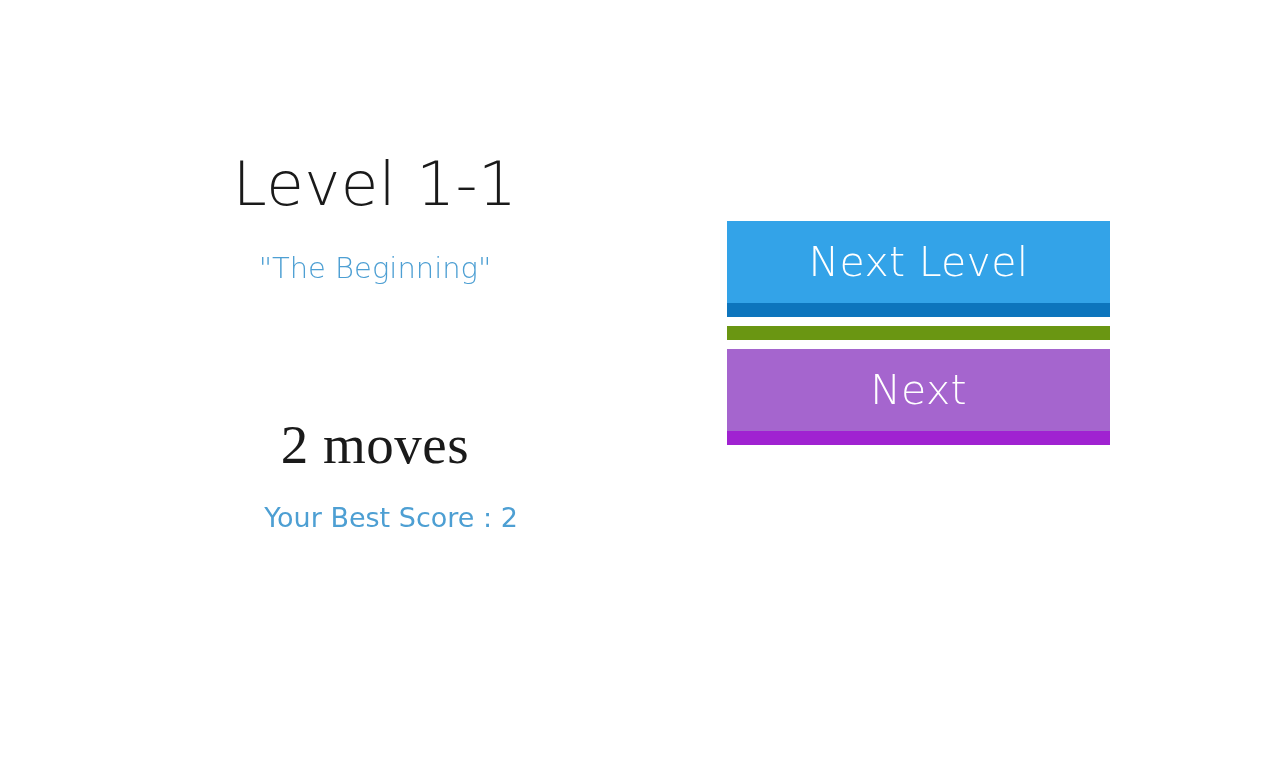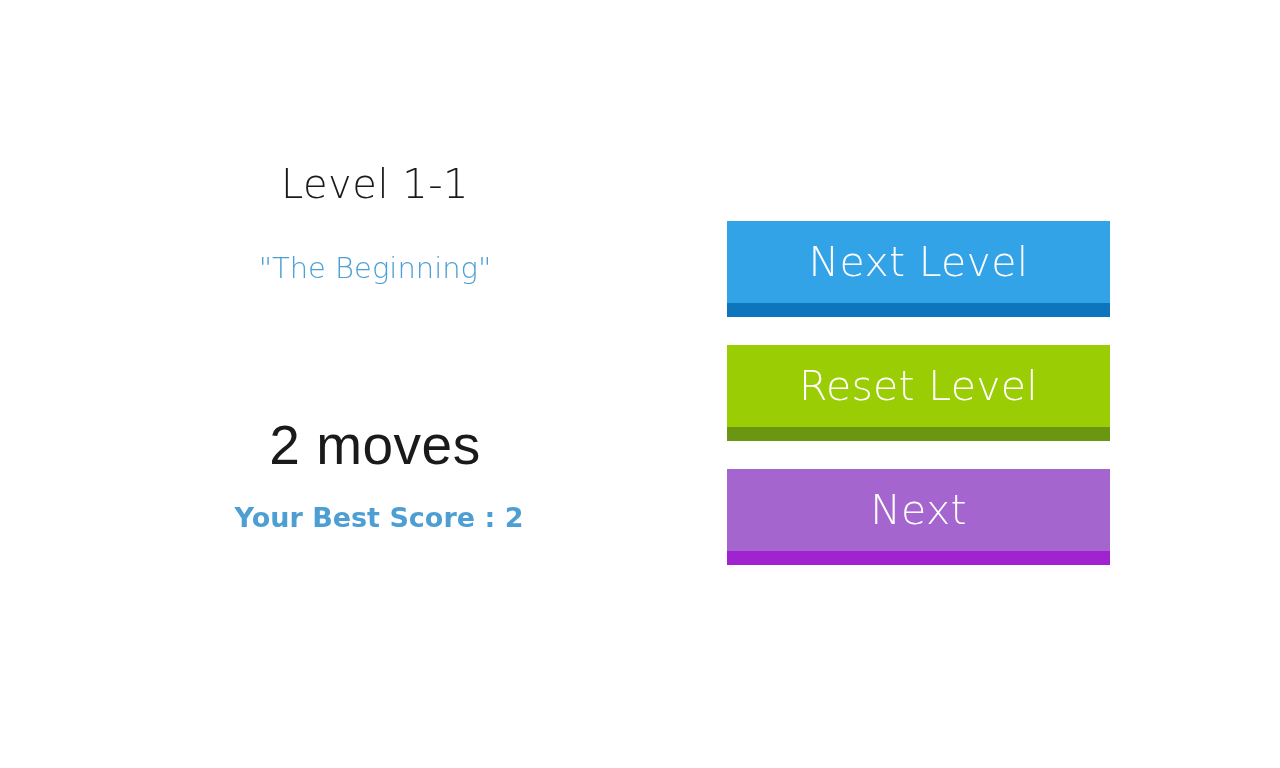--- a/index.html
+++ b/index.html
@@ -31,21 +31,21 @@
     text-align: center;
   }
 
   .level-title {
     position: absolute;
     left: 0;
     top: 148px;
     width: 100%;
     font-family: "DejaVu Sans", sans-serif;
     font-weight: 300;
-    font-size: 40px;
+    font-size: 61px;
     line-height: 72px;
     letter-spacing: 0.5px;
     color: #1a1a1a;
     white-space: nowrap;
   }
 
   .level-subtitle {
     position: absolute;
     left: 0;
     top: 249px;
@@ -56,35 +56,35 @@
     line-height: 38px;
     color: #4d9fd3;
     white-space: nowrap;
   }
 
   .moves-count {
     position: absolute;
     left: 0;
     top: 412px;
     width: 100%;
-    font-family: Liberation Sans, sans-serif;
+    font-family: Liberation Serif, serif;
     font-weight: 300;
     font-size: 55px;
     line-height: 66px;
     letter-spacing: 0.5px;
     color: #1a1a1a;
     white-space: nowrap;
   }
 
   .score-line {
     position: absolute;
-    left: 4px;
+    left: 16px;
     width: 100%;
     font-family: "DejaVu Sans", sans-serif;
-    font-weight: 700;
+    font-weight: 400;
     font-size: 27px;
     line-height: 34px;
     color: #4d9fd3;
     white-space: nowrap;
   }
   .score-line.user { top: 501px; }
   .score-line.dev  { top: 559px; }
 
   
   .button-column {
@@ -93,21 +93,21 @@
     top: 221px;
     width: 383px;
   }
 
   .game-button {
     position: relative;
     display: block;
     width: 383px;
     border: 0;
     padding: 0;
-    margin: 0 0 28px 0;
+    margin: 0 0 9px 0;
     cursor: pointer;
     text-align: center;
     box-sizing: border-box;
     background: transparent;
     outline: none;
   }
   .game-button:last-child { margin-bottom: 0; }
 
   .game-button .face {
     display: flex;
@@ -162,21 +162,20 @@
   </div>
 
   <div class="button-column">
 
     <button class="game-button btn-next" type="button">
       <span class="face">Next Level</span>
       <span class="shadow-bar"></span>
     </button>
 
     <button class="game-button btn-reset" type="button">
-      <span class="face">Reset Level</span>
       <span class="shadow-bar"></span>
     </button>
 
     <button class="game-button btn-menu" type="button">
       <span class="face">Next</span>
       <span class="shadow-bar"></span>
     </button>
 
   </div>
 

